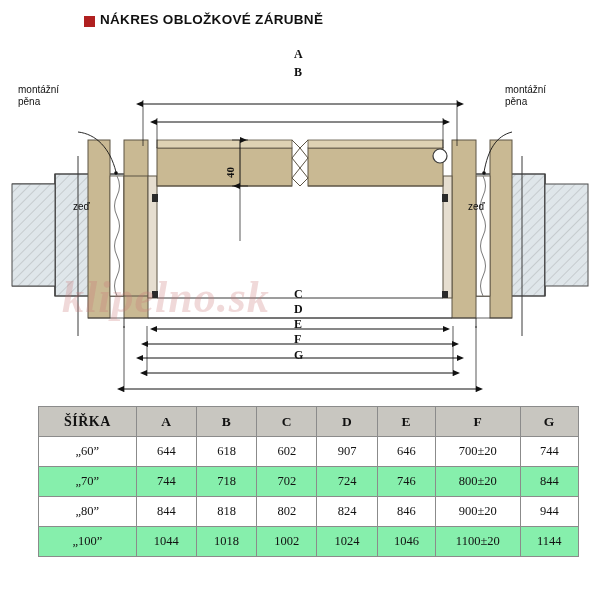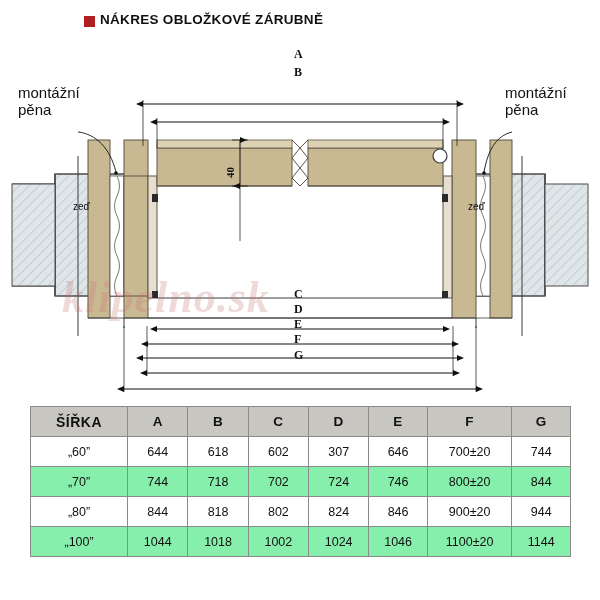--- a/index.html
+++ b/index.html
@@ -34,32 +34,33 @@
     font-family:"Liberation Serif", serif;
     font-size:44px;font-style:italic;font-weight:bold;
     color:rgba(200,120,120,0.28);
     letter-spacing:1px;
     pointer-events:none;
     user-select:none;
   }
 
   
   .lbl{
-    position:absolute;font-size:15px;color:#111;line-height:1.15;
+    position:absolute;font-size:10px;color:#111;line-height:1.15;
   }
   .lbl.big{font-size:12px;font-weight:bold;font-family:"Liberation Serif",serif;}
 
   
   .table-wrap{
     position:absolute;left:30px;top:406px;width:541px;
   }
   table{
     border-collapse:collapse;width:541px;
-    font-family:Liberation Sans, sans-serif;
+    font-family:Liberation Serif, serif;
     font-size:12.5px;
+    margin-left:8px;
   }
   th,td{
     border:1px solid #8b8b8b;
     text-align:center;
     height:29px;
     padding:0 2px;
     color:#111;
   }
   thead th{
     background:#c8c6c0;
@@ -263,21 +264,21 @@
         <th style="width:85px;">F</th>
         <th style="width:58px;">G</th>
       </tr>
     </thead>
     <tbody>
       <tr>
         <td class="first">„60”</td>
         <td>644</td>
         <td>618</td>
         <td>602</td>
-        <td>307</td>
+        <td>907</td>
         <td>646</td>
         <td>700±20</td>
         <td>744</td>
       </tr>
       <tr>
         <td class="first">„70”</td>
         <td>744</td>
         <td>718</td>
         <td>702</td>
         <td>724</td>

